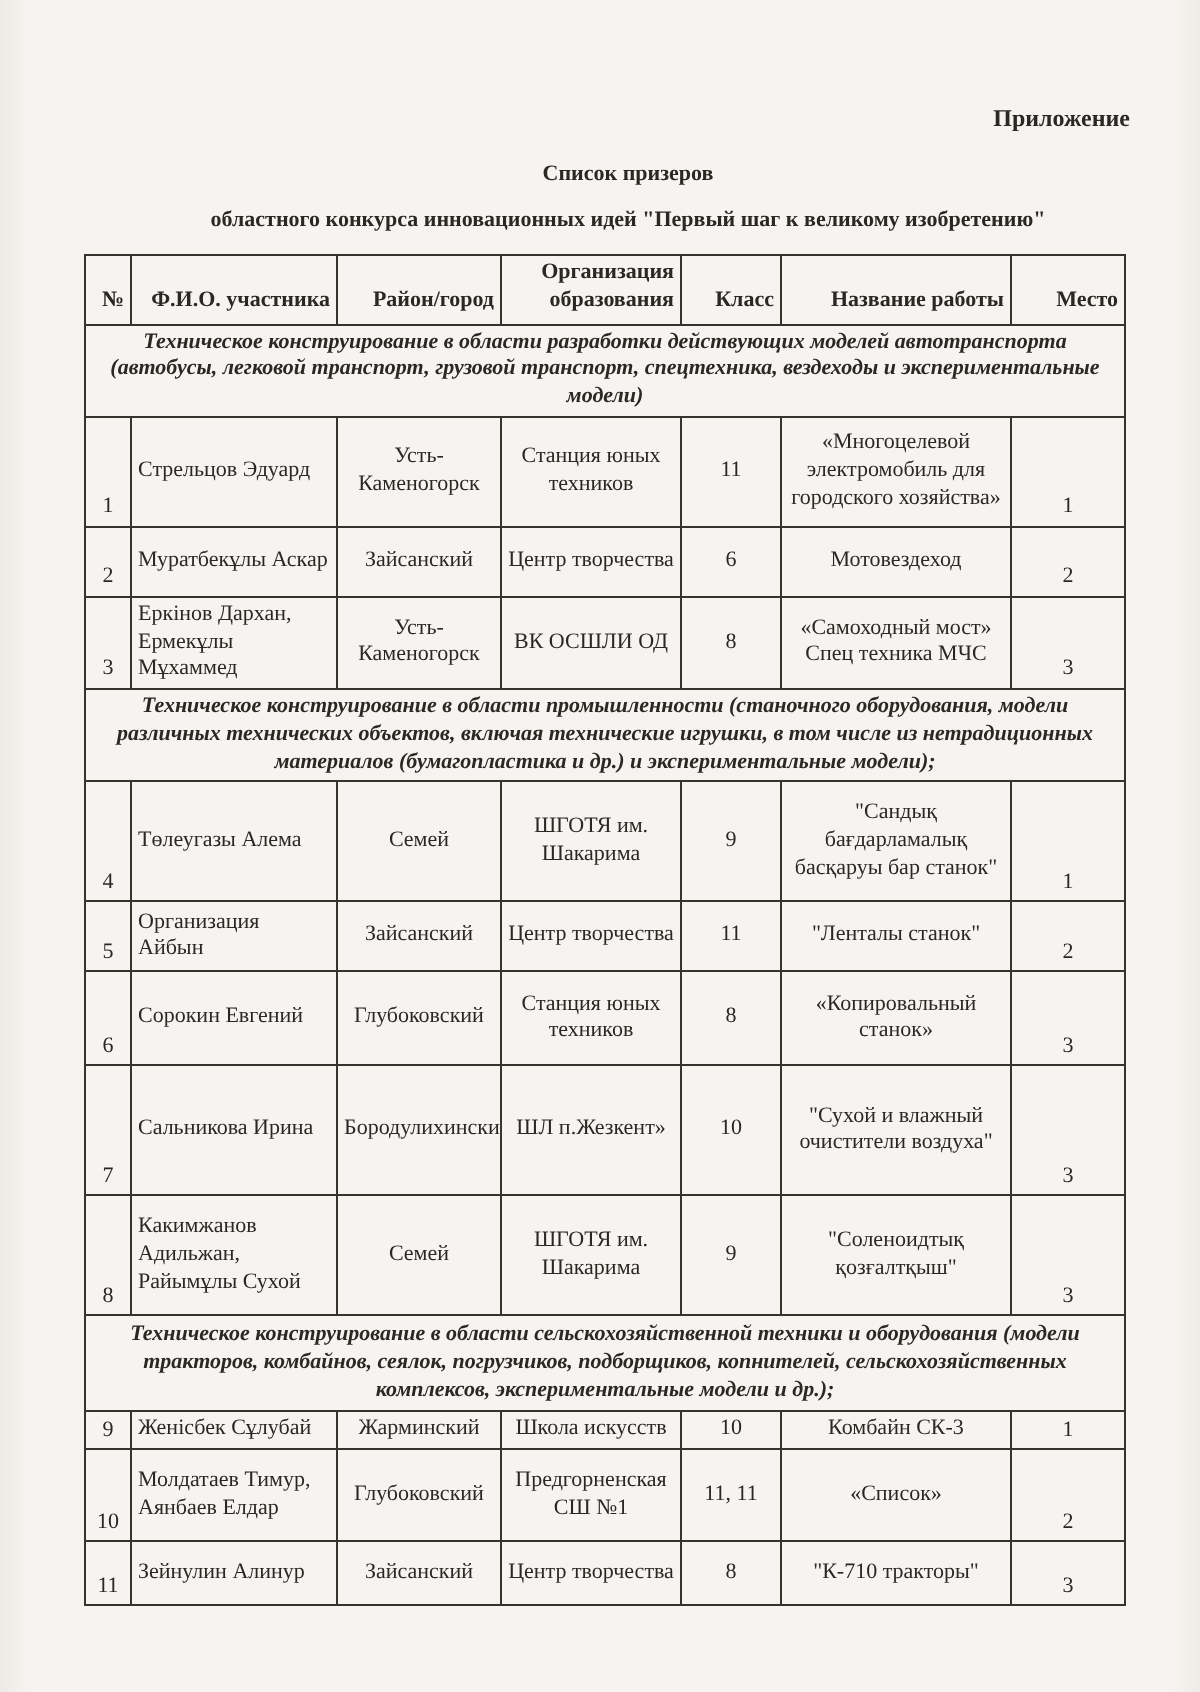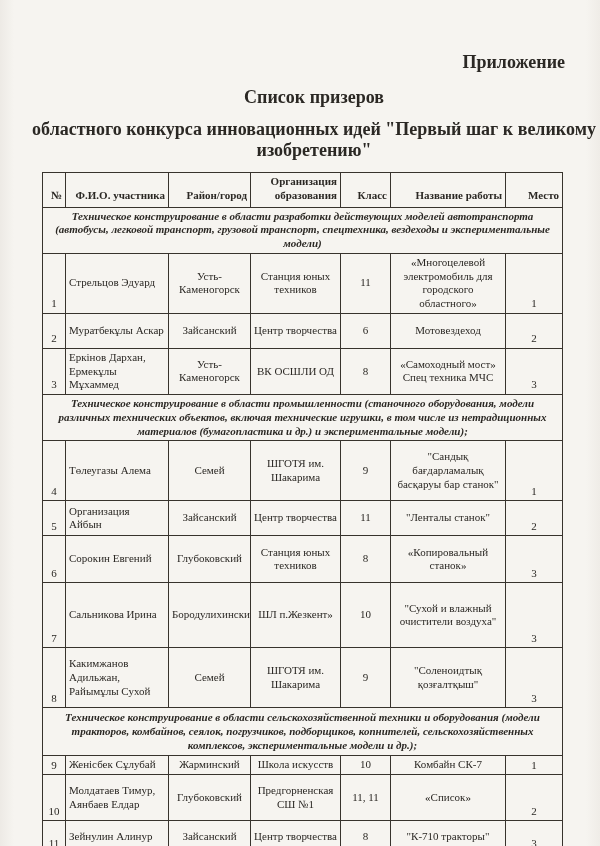--- a/index.html
+++ b/index.html
@@ -17,27 +17,27 @@
   .page {
     box-sizing: border-box;
     width: 600px;
     height: 846px;
     padding-top: 52px;
   }
   .annex {
     text-align: right;
     padding-right: 35px;
     font-weight: bold;
-    font-size: 18px;
+    font-size: 12px;
     margin-bottom: 14px;
   }
   .title-line {
     text-align: center;
     font-weight: bold;
-    font-size: 18px;
+    font-size: 11px;
     margin-bottom: 11px;
     padding-left: 28px;
   }
   table.prize-table {
     border-collapse: collapse;
     table-layout: fixed;
     width: 520px;
     margin-left: 42px;
   }
   table.prize-table th,
@@ -119,21 +119,21 @@
     <tbody>
         <tr style="height: 44px;">
           <td colspan="7" class="section-title">Техническое конструирование в области разработки действующих моделей автотранспорта (автобусы, легковой транспорт, грузовой транспорт, спецтехника, вездеходы и экспериментальные модели)</td>
         </tr>
         <tr style="height: 55px;">
           <td class="cell-num">1</td>
           <td class="cell-name">Стрельцов Эдуард</td>
           <td class="cell-district">Усть-Каменогорск</td>
           <td class="cell-org">Станция юных техников</td>
           <td class="cell-grade">11</td>
-          <td class="cell-work">«Многоцелевой электромобиль для городского областного»</td>
+          <td class="cell-work">«Многоцелевой электромобиль для городского хозяйства»</td>
           <td class="cell-place">1</td>
         </tr>
         <tr style="height: 35px;">
           <td class="cell-num">2</td>
           <td class="cell-name">Муратбекұлы Аскар</td>
           <td class="cell-district">Зайсанский</td>
           <td class="cell-org">Центр творчества</td>
           <td class="cell-grade">6</td>
           <td class="cell-work">Мотовездеход</td>
           <td class="cell-place">2</td>
@@ -197,21 +197,21 @@
         </tr>
         <tr style="height: 48px;">
           <td colspan="7" class="section-title">Техническое конструирование в области сельскохозяйственной техники и оборудования (модели тракторов, комбайнов, сеялок, погрузчиков, подборщиков, копнителей, сельскохозяйственных комплексов, экспериментальные модели и др.);</td>
         </tr>
         <tr style="height: 19px;">
           <td class="cell-num">9</td>
           <td class="cell-name">Женісбек Сұлубай</td>
           <td class="cell-district">Жарминский</td>
           <td class="cell-org">Школа искусств</td>
           <td class="cell-grade">10</td>
-          <td class="cell-work">Комбайн СК-7</td>
+          <td class="cell-work">Комбайн СК-3</td>
           <td class="cell-place">1</td>
         </tr>
         <tr style="height: 46px;">
           <td class="cell-num">10</td>
           <td class="cell-name">Молдатаев Тимур, Аянбаев Елдар</td>
           <td class="cell-district">Глубоковский</td>
           <td class="cell-org">Предгорненская СШ №1</td>
           <td class="cell-grade">11, 11</td>
           <td class="cell-work">«Список»</td>
           <td class="cell-place">2</td>

